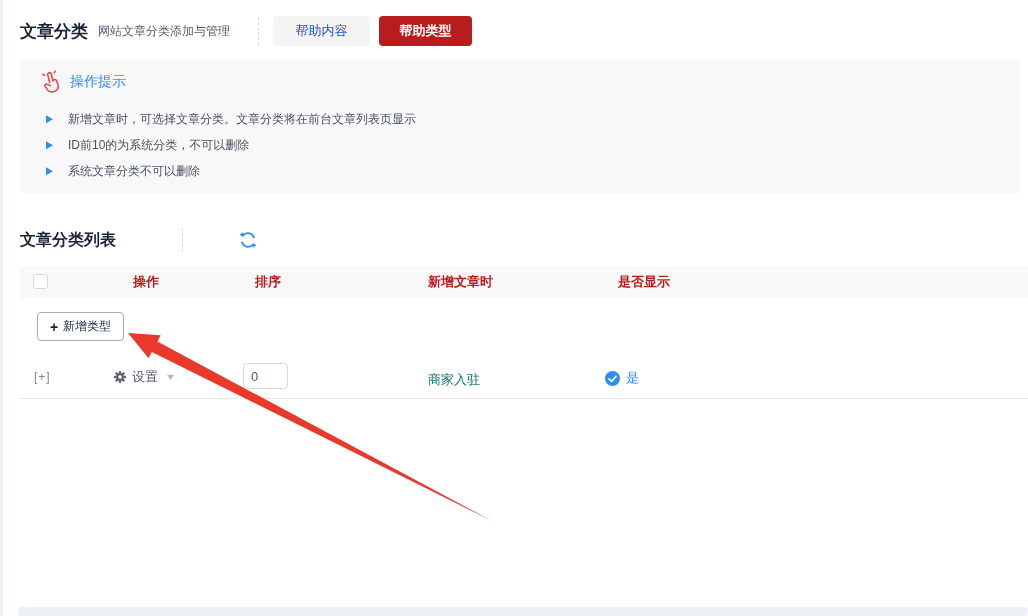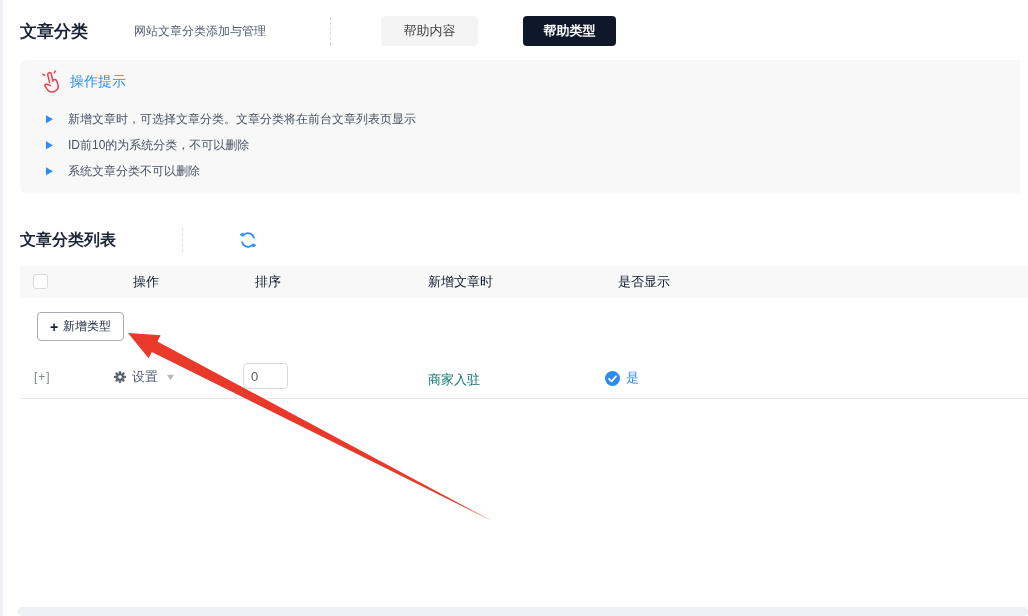--- a/index.html
+++ b/index.html
@@ -4,49 +4,49 @@
 <style>
   * { margin:0; padding:0; box-sizing:border-box; }
   html,body { width:1028px; height:616px; background:#fff; overflow:hidden; }
   body { font-family:"Liberation Sans","DejaVu Sans",sans-serif; color:#515a6e; }
   .page { position:relative; width:1028px; height:616px; background:#fff; }
 
   .left-strip { position:absolute; left:0; top:0; width:3px; height:616px; background:#edf1f6; }
   .hscrollbar { position:absolute; left:18px; top:607px; width:1010px; height:9px; background:#edf1f6; border-radius:4px; }
 
   
-  .page-header { position:absolute; left:20px; top:14px; height:34px; display:flex; align-items:center;gap:36px; }
+  .page-header { position:absolute; left:20px; top:14px; height:34px; display:flex; align-items:center; }
   .page-title { font-size:17px; font-weight:700; color:#1c2438; }
   .page-subtitle { font-size:12px; color:#515a6e; margin-left:10px; }
   .vdivider { width:0; border-left:1px dashed #d7dbe0; height:28px; margin:0 14px 0 28px; }
   .btn { display:inline-flex; align-items:center; justify-content:center; height:30px; border-radius:4px;
          font-size:13px; cursor:pointer; border:1px solid transparent; }
-  .btn-plain { width:97px; background:#f4f4f5; color:#404040; margin-right:9px; }
-  .btn-primary { width:93px; background:#0f172a; color:#fff; font-weight:600; }
+  .btn-plain { width:97px; background:#f4f4f5; color:#1d4ed8; margin-right:9px; }
+  .btn-primary { width:93px; background:#b91c1c; color:#fff; font-weight:600; }
 
   
   .tip-panel { position:absolute; left:20px; top:60px; right:8px; height:133px; background:#f8f8f9; border-radius:6px 0 0 6px; }
   .tip-head { position:absolute; left:20px; top:10px; display:flex; align-items:center; }
   .hand-icon { width:24px; height:24px; transform:rotate(-14deg); }
   .tip-title { font-size:14px; color:#2d8cf0; margin-left:6px; }
   .tip-list { position:absolute; left:26px; top:46px; list-style:none; }
   .tip-item { display:flex; align-items:center; height:26px; font-size:12px; color:#495060; }
   .tri { color:#2d8cf0; font-size:9px; width:22px; text-align:left; transform:scaleY(1.15); }
 
   
   .list-header { position:absolute; left:20px; top:226px; height:28px; display:flex; align-items:center;gap:44px; }
   .list-title { font-size:16px; font-weight:700; color:#1c2438; }
   .list-header .vdivider { margin:0 12px 0 22px; height:24px; }
   .refresh-btn { width:20px; height:20px; cursor:pointer; display:inline-flex; align-items:center; }
 
   
   .thead { position:absolute; left:20px; top:266px; right:0; height:32px; background:#f8f8f9; }
   .checkbox { position:absolute; left:13px; top:8px; width:15px; height:15px; background:#fff;
               border:1px solid #d7dbe0; border-radius:3px; cursor:pointer; }
-  .th { position:absolute; top:0; height:32px; line-height:32px; font-size:13px; font-weight:400; color:#0f172a; }
+  .th { position:absolute; top:0; height:32px; line-height:32px; font-size:13px; font-weight:700; color:#b91c1c; }
   .th-op   { left:113px; }
   .th-sort { left:235px; }
   .th-name { left:408px; }
   .th-show { left:598px; }
 
   .add-btn { position:absolute; left:37px; top:312px; width:87px; height:29px; background:#fff;
              border:1px solid #a9abb2; border-radius:4px; font-size:12px; color:#17233d;
              display:flex; align-items:center; justify-content:center; cursor:pointer; }
   .add-btn .plus { font-weight:700; font-size:14px; margin-right:5px; }
 

